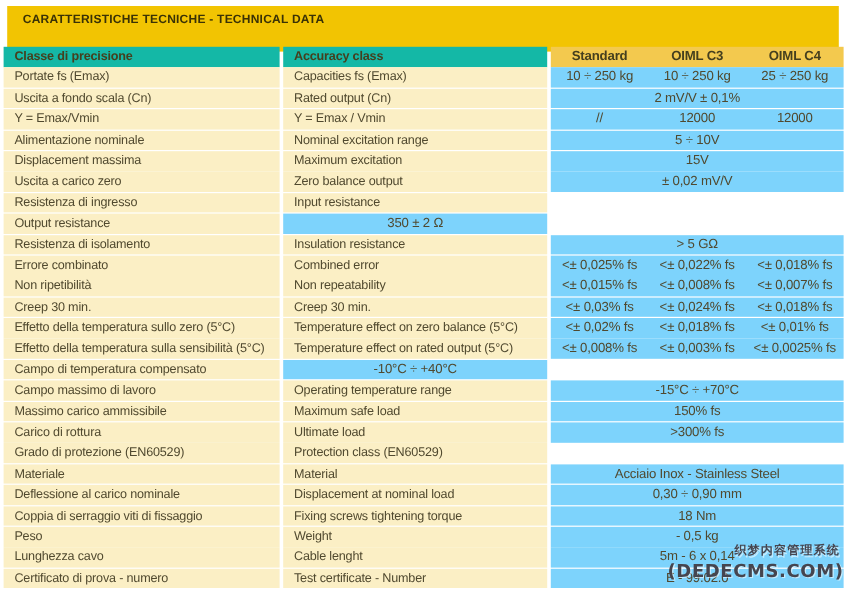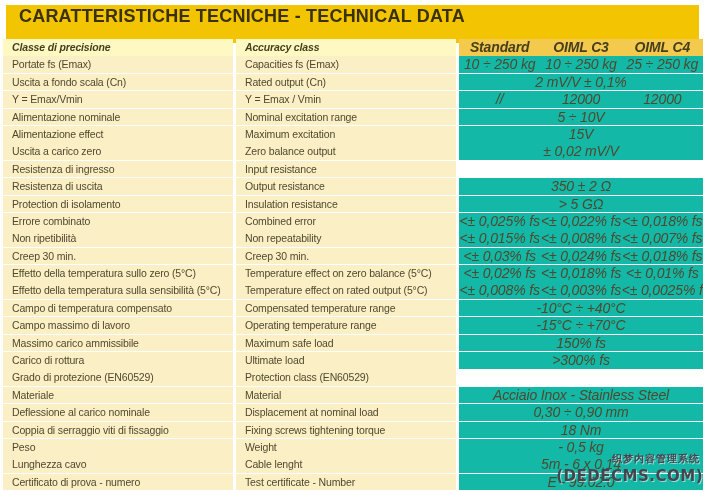--- a/index.html
+++ b/index.html
@@ -2,39 +2,39 @@
 <html><head>
 <meta charset="utf-8">
 <style>
   html,body{margin:0;padding:0;}
   body{
     width:706px;height:492px;position:relative;background:#ffffff;
     font-family:"Liberation Sans", sans-serif;overflow:hidden;
   }
   .titlebar{
     position:absolute;left:6px;top:5px;width:693px;height:38px;
-    background:#F2C402;color:#3A3206;font-weight:bold;font-size:18px;
+    background:#F2C402;color:#3A3206;font-weight:bold;font-size:10px;
     line-height:23px;padding-left:13px;box-sizing:border-box;letter-spacing:.2px;
   }
   .spec-table{
     position:absolute;left:3px;top:39px;width:700px;
     display:flex;flex-direction:column;gap:1px;
   }
   .row{display:grid;grid-template-columns:230px 220px 1fr;column-gap:3px;height:16.4px;}
   .cell{
     background:#FBEFC5;color:#50492F;font-size:10.5px;line-height:16.6px;
     padding-left:9px;white-space:nowrap;overflow:hidden;letter-spacing:-0.15px;
   }
-  .vals{background:#14b8a6;display:grid;grid-template-columns:1fr 1fr 1fr;}
+  .vals{background:#7dd3fc;display:grid;grid-template-columns:1fr 1fr 1fr;}
   .vals.single{grid-template-columns:1fr;}
   .val{
-    text-align:center;font-size:14px;line-height:16.6px;color:#50492F;
-    white-space:nowrap;overflow:hidden;letter-spacing:-0.15px;font-style:italic;
-  }
-  .row.hdr .cell{background:#fef9c3;font-weight:bold;color:#453F1E;font-style:italic;}
+    text-align:center;font-size:11px;line-height:16.6px;color:#50492F;
+    white-space:nowrap;overflow:hidden;letter-spacing:-0.15px;
+  }
+  .row.hdr .cell{background:#14b8a6;font-weight:bold;color:#453F1E;}
   .row.hdr .vals{background:#F3C94E;}
   .row.hdr .val{font-weight:bold;color:#453F1E;}
   .watermark{
     position:absolute;right:4px;text-align:right;font-weight:bold;
     color:#45454F;pointer-events:none;
   }
   .wm-line1{
     top:452px;position:absolute;right:6px;width:300px;font-size:10px;
     letter-spacing:1px;text-shadow:1px 1px 0 rgba(255,255,255,.55);
     font-family:"DejaVu Sans", sans-serif;
@@ -86,46 +86,45 @@
       </div>
     </div>
     <div class="row">
       <div class="cell">Alimentazione nominale</div>
       <div class="cell">Nominal excitation range</div>
       <div class="vals single">
         <div class="val">5 ÷ 10V</div>
       </div>
     </div>
     <div class="row">
-      <div class="cell">Alimentazione effect</div>
+      <div class="cell">Displacement massima</div>
       <div class="cell">Maximum excitation</div>
       <div class="vals single">
         <div class="val">15V</div>
       </div>
     </div>
     <div class="row">
       <div class="cell">Uscita a carico zero</div>
       <div class="cell">Zero balance output</div>
       <div class="vals single">
         <div class="val">± 0,02 mV/V</div>
       </div>
     </div>
     <div class="row">
       <div class="cell">Resistenza di ingresso</div>
       <div class="cell">Input resistance</div>
     </div>
     <div class="row">
-      <div class="cell">Resistenza di uscita</div>
       <div class="cell">Output resistance</div>
       <div class="vals single">
         <div class="val">350 ± 2 Ω</div>
       </div>
     </div>
     <div class="row">
-      <div class="cell">Protection di isolamento</div>
+      <div class="cell">Resistenza di isolamento</div>
       <div class="cell">Insulation resistance</div>
       <div class="vals single">
         <div class="val">&gt; 5 GΩ</div>
       </div>
     </div>
     <div class="row">
       <div class="cell">Errore combinato</div>
       <div class="cell">Combined error</div>
       <div class="vals">
         <div class="val">&lt;± 0,025% fs</div>
@@ -164,21 +163,20 @@
       <div class="cell">Effetto della temperatura sulla sensibilità (5°C)</div>
       <div class="cell">Temperature effect on rated output (5°C)</div>
       <div class="vals">
         <div class="val">&lt;± 0,008% fs</div>
         <div class="val">&lt;± 0,003% fs</div>
         <div class="val">&lt;± 0,0025% fs</div>
       </div>
     </div>
     <div class="row">
       <div class="cell">Campo di temperatura compensato</div>
-      <div class="cell">Compensated temperature range</div>
       <div class="vals single">
         <div class="val">-10°C ÷ +40°C</div>
       </div>
     </div>
     <div class="row">
       <div class="cell">Campo massimo di lavoro</div>
       <div class="cell">Operating temperature range</div>
       <div class="vals single">
         <div class="val">-15°C ÷ +70°C</div>
       </div>

